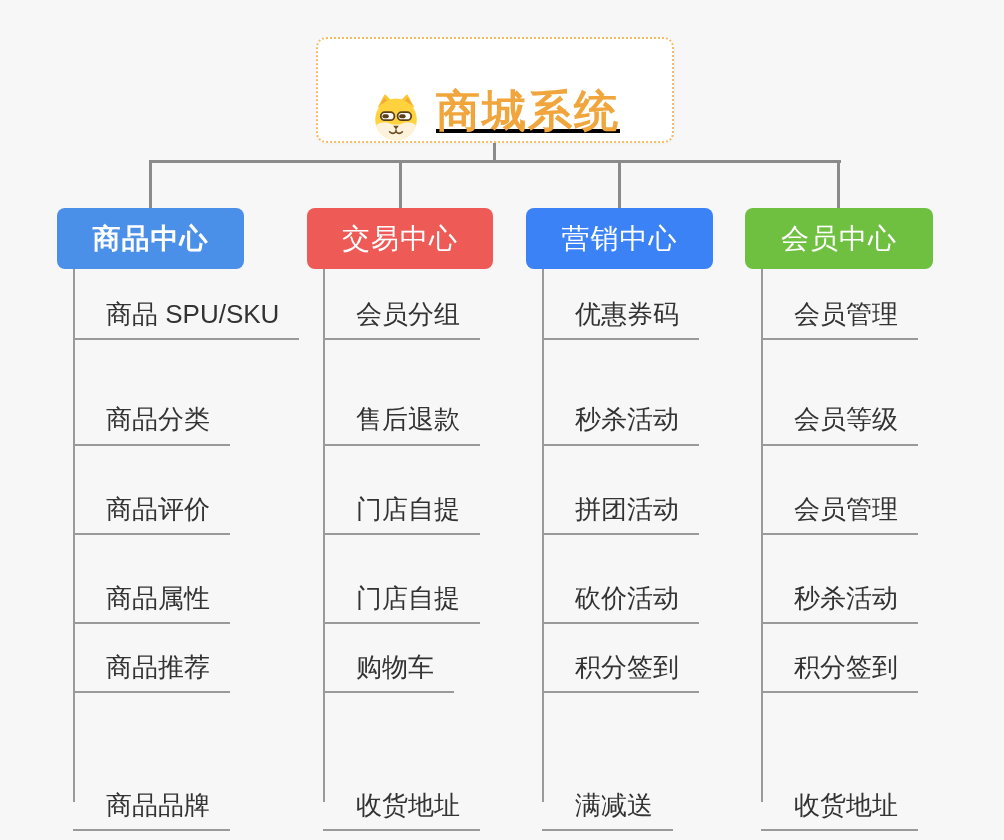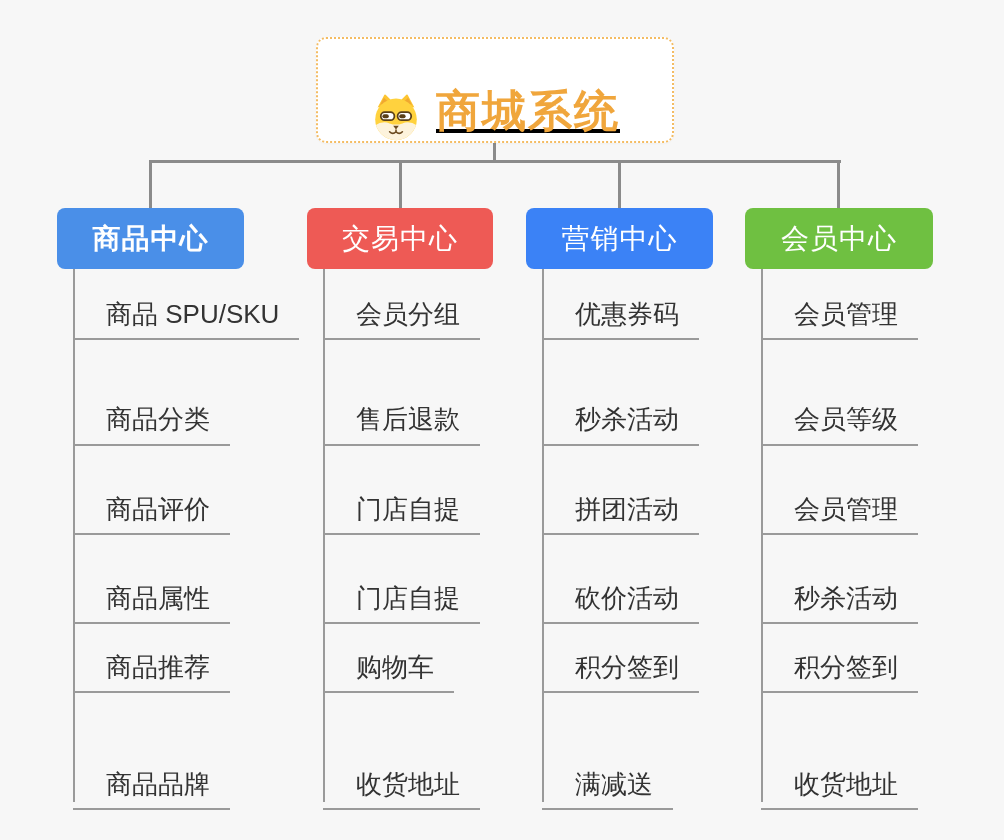--- a/index.html
+++ b/index.html
@@ -67,21 +67,21 @@
     white-space: nowrap;
     padding: 0 20px 7px 33px;
     border-bottom: 2px solid #9a9a9a;
     font-size: 26px; line-height: 34px; color: #333333;
   }
   .r0 { top: 28px; }
   .r1 { top: 134px; font-family: Liberation Serif, serif; }
   .r2 { top: 223px; }
   .r3 { top: 312px; }
   .r4 { top: 381px; }
-  .r5 { top: 498px; }
+  .r5 { top: 519px; }
 </style>
 </head>
 <body>
 
 <div class="canvas">
 
   <div class="line stub"></div>
   <div class="line bus"></div>
   <div class="line drop drop1"></div>
   <div class="line drop drop2"></div>

